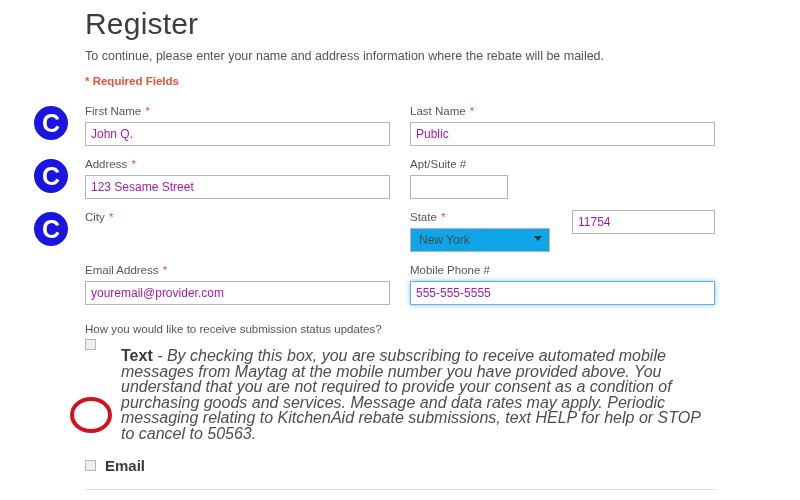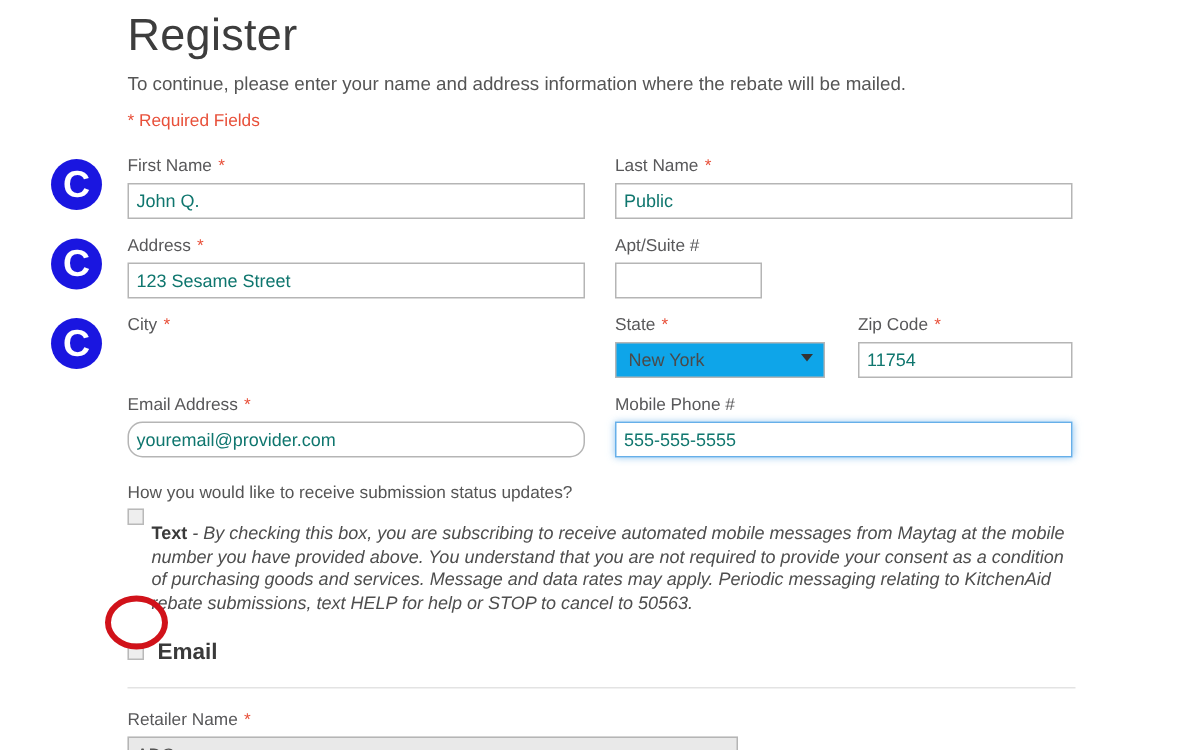--- a/index.html
+++ b/index.html
@@ -45,20 +45,21 @@
     margin: 0;
     padding-top: 6px;
     line-height: 16px;
   }
   .required-note {
     font-size: 11.5px;
     color: #e8503a;
     margin: 0;
     padding-top: 10px;
     line-height: 14px;
+    font-weight: bold;
   }
 
   
   .form-area {
     position: relative;
     padding-top: 16px;
   }
   .field-row {
     position: relative;
     height: 53px;
@@ -80,21 +81,21 @@
     font-size: 11.5px;
     padding-left: 1px;
   }
   .input {
     box-sizing: border-box;
     height: 24px;
     border: 1px solid #b5b5b5;
     background: #ffffff;
     font-family: "Liberation Sans", sans-serif;
     font-size: 12px;
-    color: #0f766e;
+    color: #a21caf;
     padding: 0 5px;
     line-height: 22px;
     display: block;
     outline: none;
   }
   .input.focused {
     border: 1px solid #66afe9;
     box-shadow: 0 0 5px rgba(102,175,233,.75);
   }
   .input.disabled {
@@ -142,22 +143,22 @@
     width: 11px;
     height: 11px;
     border: 1px solid #b9b9b9;
     background: #eeeeee;
     display: inline-block;
     position: absolute;
     left: 0;
     top: 3px;
   }
   .consent-text {
-    margin-left: 16px;
-    font-size: 12px;
+    margin-left: 36px;
+    font-size: 16px;
     line-height: 15.5px;
     color: #4e4e4e;
     font-style: italic;
   }
   .consent-text .lead {
     font-style: normal;
     font-weight: bold;
     color: #3a3a3a;
   }
   .email-opt {
@@ -246,29 +247,28 @@
           <label class="field-label"><span>City</span> <span class="req">*</span></label>
         </div>
         <div class="field" style="left:325px; width:140px;">
           <label class="field-label"><span>State</span> <span class="req">*</span></label>
           <div class="select-wrap">
             <div class="select" style="width:140px;">New York</div>
             <span class="select-arrow"></span>
           </div>
         </div>
         <div class="field" style="left:487px; width:143px;">
-          <label class="field-label"><span>Zip Code</span> <span class="req">*</span></label>
           <input class="input" style="width: 143px;" type="text" value="11754">
         </div>
       </div>
 
       <div class="field-row">
         <div class="field" style="left:0; width:305px;">
           <label class="field-label"><span>Email Address</span> <span class="req">*</span></label>
-          <input class="input" style="width: 305px; border-radius: 10px;" type="text" value="youremail@provider.com">
+          <input class="input" style="width: 305px;" type="text" value="youremail@provider.com">
         </div>
         <div class="field" style="left:325px; width:305px;">
           <label class="field-label"><span>Mobile Phone #</span></label>
           <input class="input focused" style="width: 305px;" type="text" value="555-555-5555">
         </div>
       </div>
 
       <div class="updates-q">How you would like to receive submission status updates?</div>
 
       <div class="consent-block">

